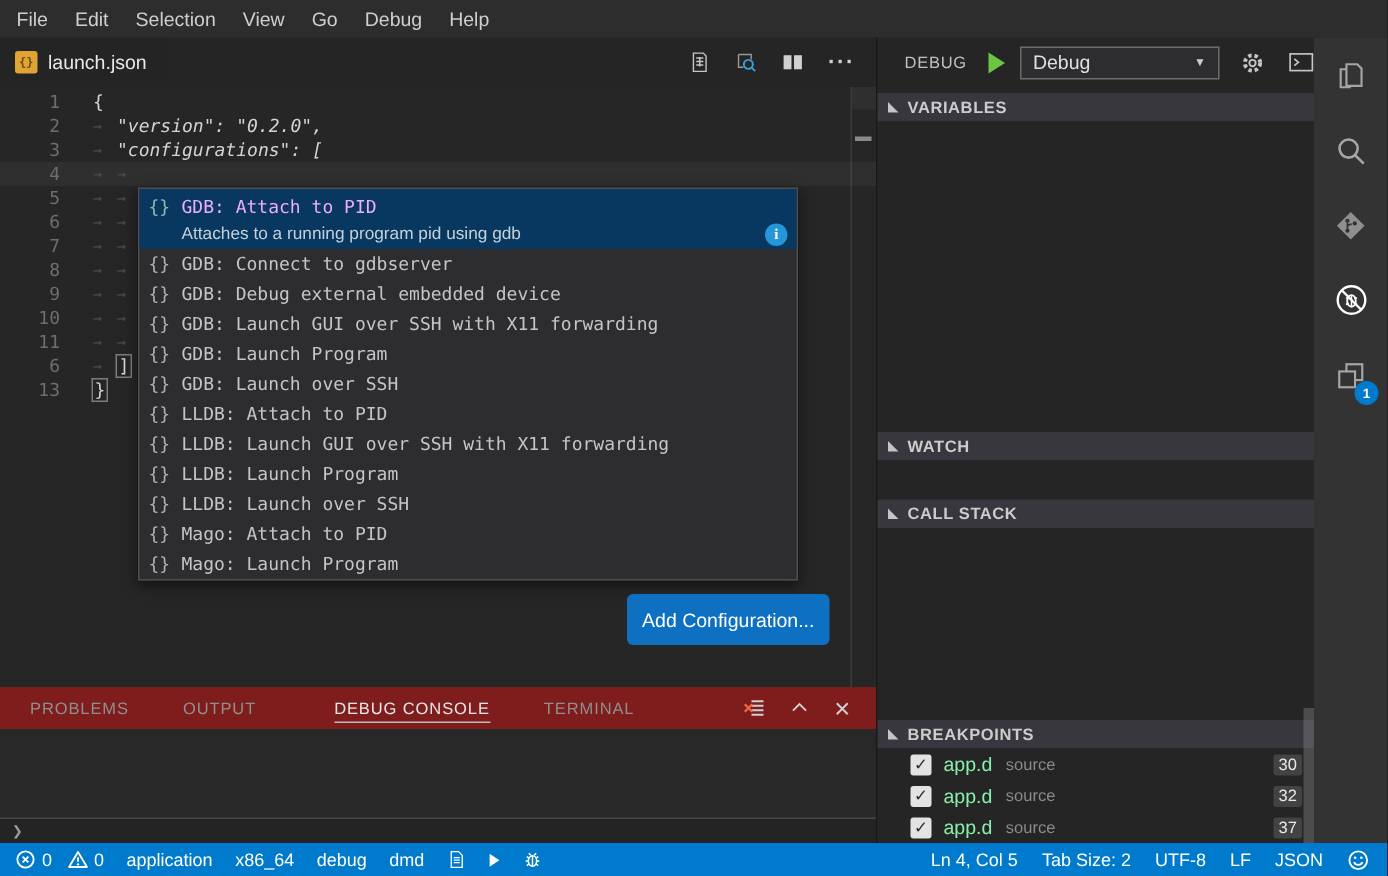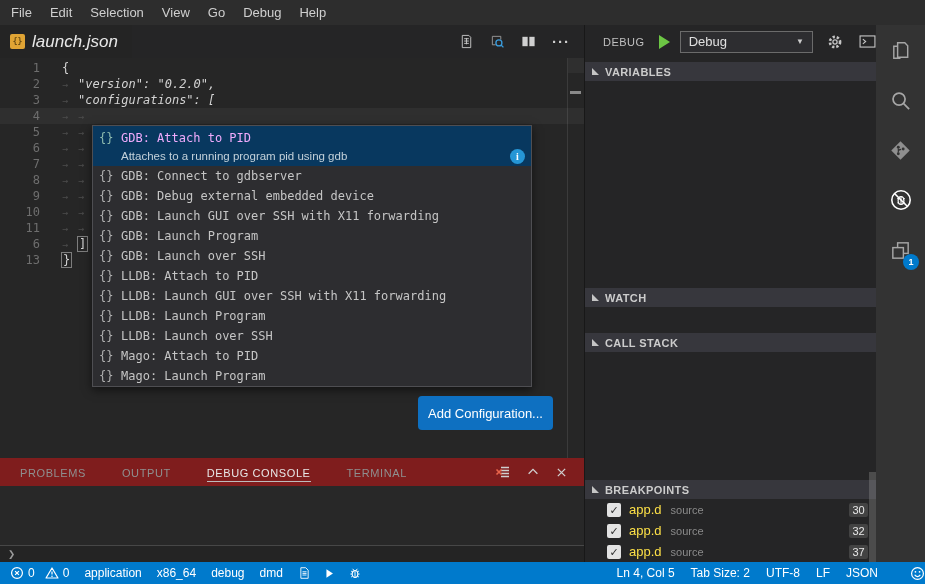--- a/index.html
+++ b/index.html
@@ -7,21 +7,21 @@
   #window { position:relative; width:925px; height:584px; background:#262626; overflow:hidden; color:#ccc; }
 
   
   .menubar { position:absolute; left:0; top:0; width:100%; height:25px; background:#2d2d2d; display:flex; padding-left:2px; z-index:5; }
   .menu-item { padding:0 9px; font-size:13px; color:#cfcfcf; line-height:25px; cursor:default; }
 
   
   .editor-region { position:absolute; left:0; top:25px; width:584px; height:537px; }
   .tabbar { height:33px; background:#252526; display:flex; align-items:stretch; }
   .tab { display:flex; align-items:center; gap:7px; padding:0 14px 0 10px; background:#242424; }
-  .tab-label { font-size:17px; font-style:italic; color:#e8e8e8; }
+  .tab-label { font-size:13px; color:#e8e8e8; }
   .json-icon { width:15px; height:15px; background:#e0a434; border-radius:2px; color:#6b4d12; font-family:"DejaVu Sans Mono",monospace; font-size:8px; font-weight:bold; display:flex; align-items:center; justify-content:center; }
   .tab-actions { margin-left:auto; display:flex; align-items:center; gap:16px; padding-right:14px; color:#c5c5c5; }
   .tab-actions .ticon { display:flex; align-items:center; }
   .more-dots { font-size:15px; font-weight:bold; letter-spacing:1px; color:#cfcfcf; }
 
   
   .editor { position:relative; width:584px; height:400px; background:#262626; overflow:hidden; }
   .ruler { position:absolute; left:567px; top:0; bottom:0; width:1px; background:#3b3b3b; }
   .minimap-block { position:absolute; left:568px; top:0; width:16px; height:15px; background:#2f2f2f; }
   .scroll-dash { position:absolute; left:570px; top:33px; width:11px; height:3px; background:#8a8a8a; }
@@ -46,21 +46,21 @@
   .sg-item { display:flex; align-items:center; height:20px; padding:0 6px; }
   .sg-item .sg-brace { color:#b0b0b0; }
   .sg-item .sg-label { color:#c5c5c5; }
 
   .add-config-btn { position:absolute; left:418px; top:338px; width:135px; height:34px; background:#0e70c1; color:#fff; font-size:13px; border:none; border-radius:4px; display:flex; align-items:center; justify-content:center; cursor:pointer; z-index:11; }
 
   
   .panel { height:104px; background:#7f1d1d; }
   .panel-tabs { height:28px; display:flex; align-items:center; padding-left:20px; gap:36px; }
   .panel-tab { font-size:11px; letter-spacing:.6px; color:#8f8f8f; padding:4px 0 2px 0; }
-  .panel-tab.active { color:#e7e7e7; border-bottom:1px solid #bcbcbc; }
+  .panel-tab.active { color:#e7e7e7; border-bottom:1px solid #bcbcbc;margin-left:16px; }
   .panel-actions { margin-left:auto; display:flex; align-items:center; gap:15px; padding-right:16px; color:#d0d0d0; }
   .console-body { height:59px; background:#282828; }
   .console-input-row { height:17px; border-top:1px solid #474747; display:flex; align-items:center; padding-left:8px; color:#9a9a9a; font-size:12px; font-family:"DejaVu Sans Mono",monospace; background:#242424; }
 
   
   .sidebar { position:absolute; left:584px; top:25px; width:292px; height:537px; background:#252526; border-left:1px solid rgba(0,0,0,.35); display:flex; flex-direction:column; }
   .dbg-toolbar { height:33px; background:#252526; display:flex; align-items:center; flex:none; }
   .dbg-title { font-size:11px; letter-spacing:.5px; color:#c0c0c0; margin-left:18px; }
   .play-btn { width:0; height:0; border-left:11px solid #6cc644; border-top:7px solid transparent; border-bottom:7px solid transparent; margin-left:14px; cursor:pointer; }
   .cfg-select { width:135px; height:22px; margin-left:10px; border:1px solid #6b6b6b; background:#2d2d30; display:flex; align-items:center; padding:0 8px; cursor:pointer; }
@@ -68,35 +68,35 @@
   .cfg-caret { font-size:8px; color:#cccccc; }
   .dbg-toolbar .gear { margin-left:14px; color:#c5c5c5; display:flex; cursor:pointer; }
   .dbg-toolbar .repl { margin-left:16px; color:#c5c5c5; display:flex; cursor:pointer; }
   .spacer4 { height:4px; flex:none; }
   .sec-header { height:19px; background:#37373d; display:flex; align-items:center; flex:none; cursor:pointer; }
   .twistie { width:0; height:0; border-bottom:7px solid #c5c5c5; border-right:7px solid transparent; margin:0 6px 0 7px; }
   .sec-title { font-size:11px; font-weight:bold; letter-spacing:.4px; color:#cccccc; }
   .sec-body { background:#252526; flex:none; }
   .bp-row { height:21px; display:flex; align-items:center; padding:0 8px 0 22px; }
   .bp-check { width:14px; height:14px; background:#e3e3e3; border-radius:2px; color:#2d2d2d; font-size:11px; line-height:14px; text-align:center; flex:none; cursor:pointer; }
-  .bp-file { font-size:13px; color:#fde047; margin-left:8px; }
+  .bp-file { font-size:13px; color:#86efac; margin-left:8px; }
   .bp-kind { font-size:11px; color:#8a8a8a; margin-left:9px; }
   .bp-line { margin-left:auto; min-width:19px; text-align:center; background:#434343; color:#e8e8e8; font-size:11px; border-radius:2px; padding:1px 3px; }
   .side-scrollbar { position:absolute; right:0; top:447px; width:7px; height:90px; background:rgba(150,150,150,.35); }
 
   
   .activitybar { position:absolute; left:876px; top:25px; width:49px; height:537px; background:#333333; display:flex; flex-direction:column; align-items:center; }
   .act-item { width:49px; height:50px; display:flex; align-items:center; justify-content:center; color:#a6a6a6; position:relative; cursor:pointer; }
   .act-item.active { color:#ffffff; }
   .act-badge { position:absolute; right:6px; bottom:5px; width:16px; height:16px; border-radius:50%; background:#007acc; color:#fff; font-size:9px; font-weight:bold; display:flex; align-items:center; justify-content:center; }
 
   
   .statusbar { position:absolute; left:0; top:562px; width:100%; height:22px; background:#007acc; display:flex; align-items:center; color:#fff; font-size:12px; z-index:6; }
   .sb-left { display:flex; align-items:center; gap:15px; padding-left:10px; }
-  .sb-right { margin-left:auto; display:flex; align-items:flex-start; gap:32px; }
+  .sb-right { margin-left:auto; display:flex; align-items:flex-start; gap:16px; padding-right:12px; }
   .sb-item { display:flex; align-items:center; gap:4px; cursor:pointer; }
   .sb-icons { display:flex; align-items:center; gap:13px; }
   svg { display:block; }
 </style>
 </head>
 <body>
 
 <div id="window">
 
   <div class="menubar">

